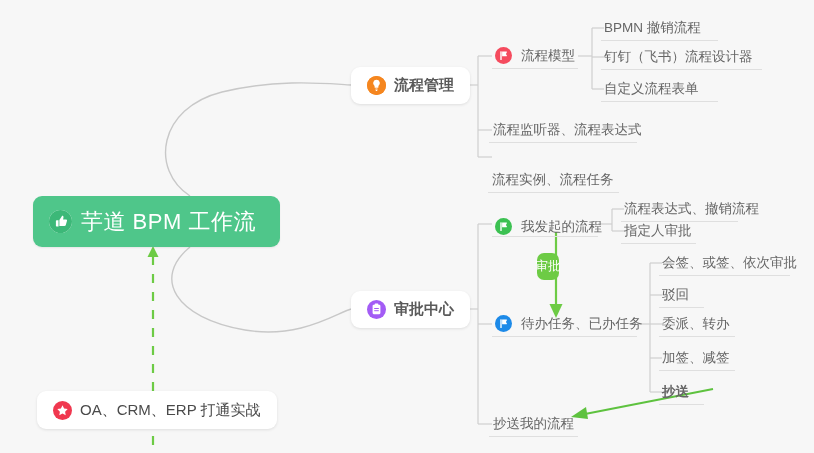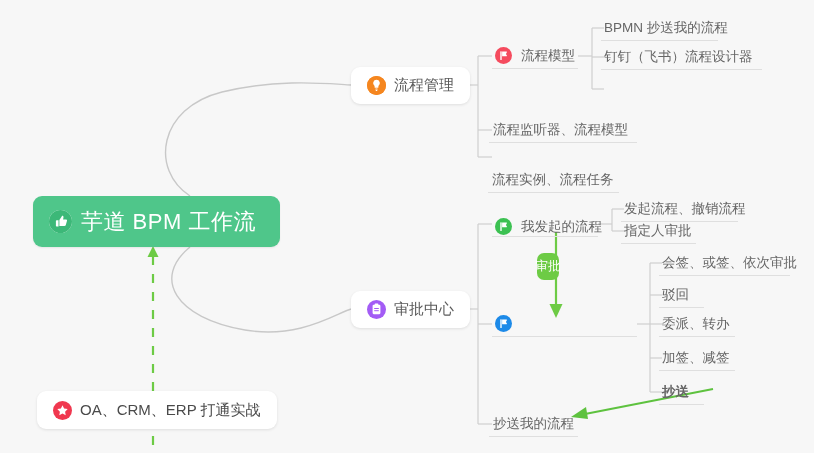--- a/index.html
+++ b/index.html
@@ -70,20 +70,21 @@
   .branch-node {
     position: absolute;
     background: #ffffff;
     border-radius: 9px;
     box-sizing: border-box;
     display: flex;
     align-items: center;
     padding: 0 16px;
     box-shadow: 0 1px 3px rgba(0,0,0,0.10);
     height: 37px;
+    font-weight: bold;
   }
   .branch-label {
     color: #5a5a5a;
     font-size: 15px;
     margin-left: 8px;
     white-space: nowrap;
   }
 
   
   .node-l2 {
@@ -250,32 +251,35 @@
       <svg width="17" height="17" viewBox="0 0 17 17">
         <circle cx="8.5" cy="8.5" r="8.5" fill="#f54b5e"></circle>
         <rect x="5.3" y="4.2" width="1.4" height="8.8" rx="0.6" fill="#ffffff"></rect>
         <path d="M7.1 4.6h4.4c.4 0 .6.3.4.6l-1 1.7 1 1.7c.2.3 0 .6-.4.6H7.1z" fill="#ffffff"></path>
       </svg>
     </span>
     <span class="txt">流程模型</span>
   </div>
 
   <div class="node-l2 no-icon" style="left:489px; top:117px; width:148px;">
-    <span class="txt">流程监听器、流程模型</span>
+    <span class="txt">流程监听器、流程表达式</span>
   </div>
 
   <div class="node-l2 no-icon" style="left:488px; top:144px; width:131px;margin-top:23px;">
     <span class="txt">流程实例、流程任务</span>
   </div>
 
   <div class="node-leaf" style="left:601px; top:15px; width:117px;">
-    <span class="txt">BPMN 抄送我的流程</span>
+    <span class="txt">BPMN 撤销流程</span>
   </div>
   <div class="node-leaf" style="left:601px; top:44px; width:161px;text-align:right;">
     <span class="txt">钉钉（飞书）流程设计器</span>
+  </div>
+  <div class="node-leaf" style="left:601px; top:76px; width:117px;">
+    <span class="txt">自定义流程表单</span>
   </div>
 
   <div class="branch-node" style="left:351px; top:291px;">
     <span class="circ-icon">
       <svg width="19" height="19" viewBox="0 0 19 19">
         <circle cx="9.5" cy="9.5" r="9.5" fill="#a35cf5"></circle>
         <rect x="5.6" y="4.8" width="7.8" height="9.4" rx="1.1" fill="#ffffff"></rect>
         <rect x="7.6" y="3.6" width="3.8" height="2.2" rx="0.8" fill="#ffffff"></rect>
         <rect x="7.2" y="8" width="4.6" height="1" fill="#a35cf5"></rect>
         <rect x="7.2" y="10.2" width="4.6" height="1" fill="#a35cf5"></rect>
@@ -296,28 +300,29 @@
   </div>
 
   <div class="node-l2" style="left:492px; top:311px; width:145px;">
     <span class="circ-icon">
       <svg width="17" height="17" viewBox="0 0 17 17">
         <circle cx="8.5" cy="8.5" r="8.5" fill="#1d8ae8"></circle>
         <rect x="5.3" y="4.2" width="1.4" height="8.8" rx="0.6" fill="#ffffff"></rect>
         <path d="M7.1 4.6h4.4c.4 0 .6.3.4.6l-1 1.7 1 1.7c.2.3 0 .6-.4.6H7.1z" fill="#ffffff"></path>
       </svg>
     </span>
+    <span class="txt">待办任务、已办任务</span>
   </div>
 
   <div class="node-l2 no-icon" style="left:489px; top:411px; width:89px;">
     <span class="txt">抄送我的流程</span>
   </div>
 
   <div class="node-leaf" style="left:621px; top:196px; width:117px;">
-    <span class="txt">发起流程、撤销流程</span>
+    <span class="txt">流程表达式、撤销流程</span>
   </div>
   <div class="node-leaf" style="left:621px; top:218px; width:75px;">
     <span class="txt">指定人审批</span>
   </div>
 
   <div class="node-leaf" style="left:659px; top:250px; width:131px;">
     <span class="txt">会签、或签、依次审批</span>
   </div>
   <div class="node-leaf" style="left:659px; top:282px; width:45px;">
     <span class="txt">驳回</span>

